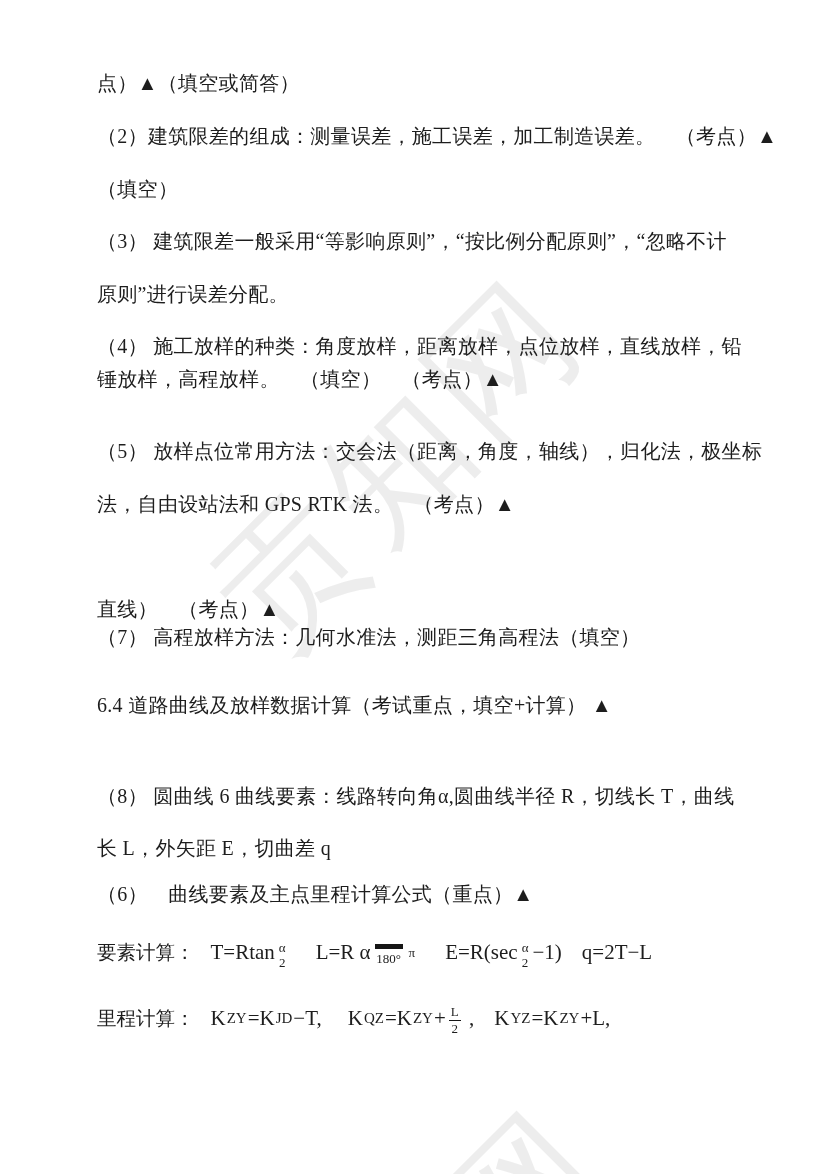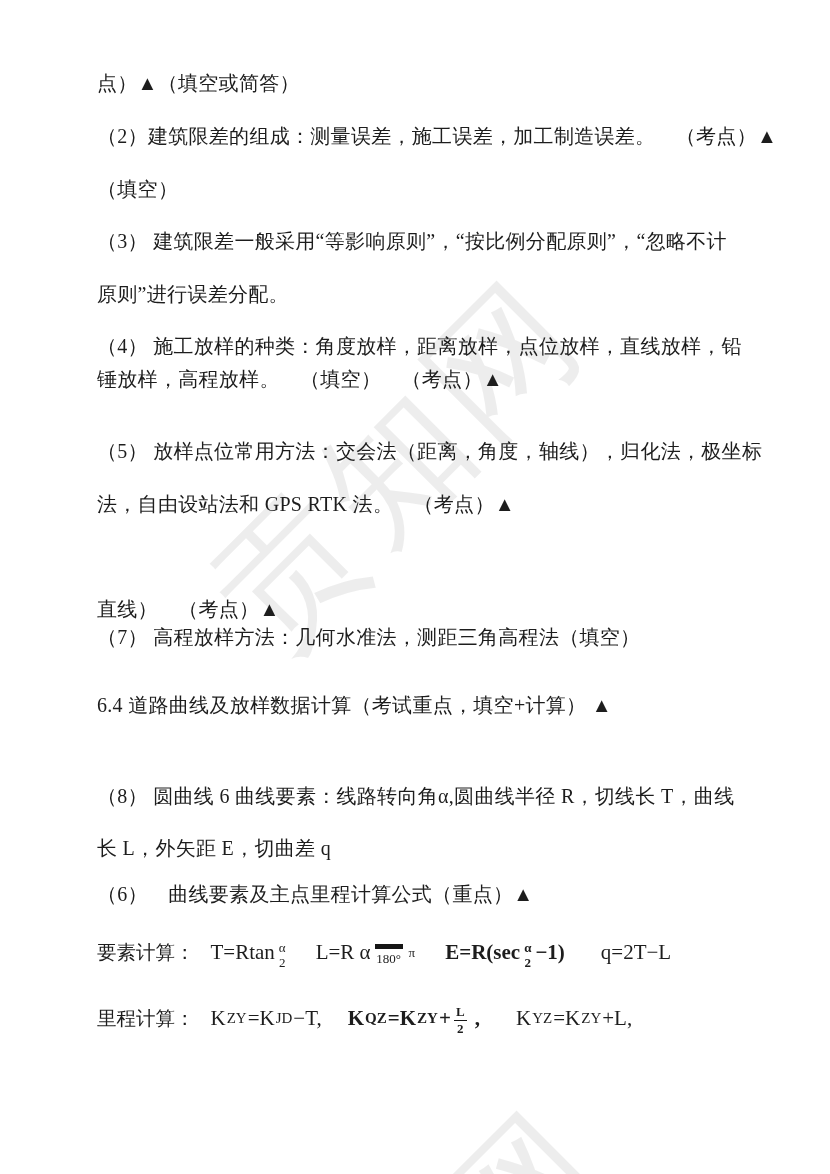--- a/index.html
+++ b/index.html
@@ -39,21 +39,21 @@
     left:97px;
     display:flex;
     align-items:center;
     white-space:pre;
     font-size:19.5px;
   }
   .frow .lbl{margin-right:16px;}
   .fx{display:inline-flex;align-items:center;font-size:21px;letter-spacing:0;}
   .gap26{margin-right:26px;}
   .gap30{margin-right:30px;}
-  .gap20{margin-right:36px;font-weight:bold;}
+  .gap20{margin-right:20px;}
   .stk{
     display:inline-flex;flex-direction:column;align-items:center;
     font-size:13px;line-height:1.15;margin:0 4px;
     transform:translateY(3px);
   }
   .stk .top{display:block;}
   .stk .bot{display:block;}
   .barstk .bar{
     display:block;width:28px;height:5px;background:#151515;margin-bottom:3px;
   }

